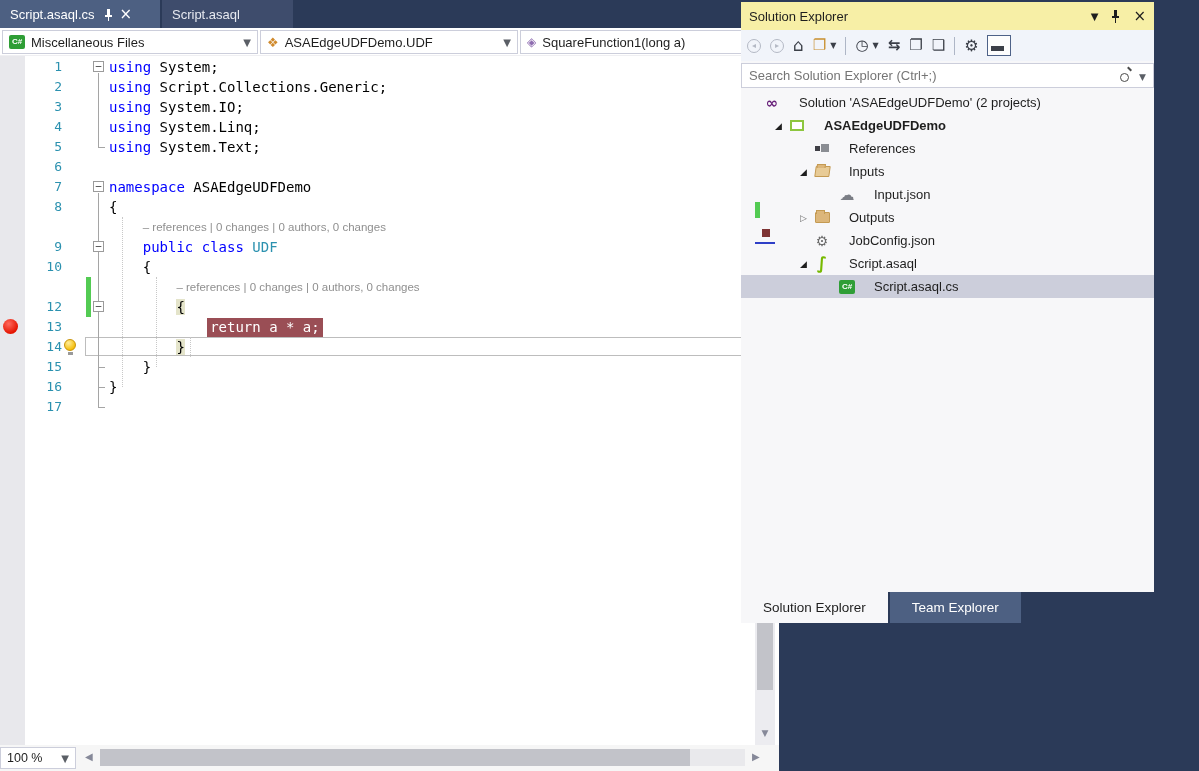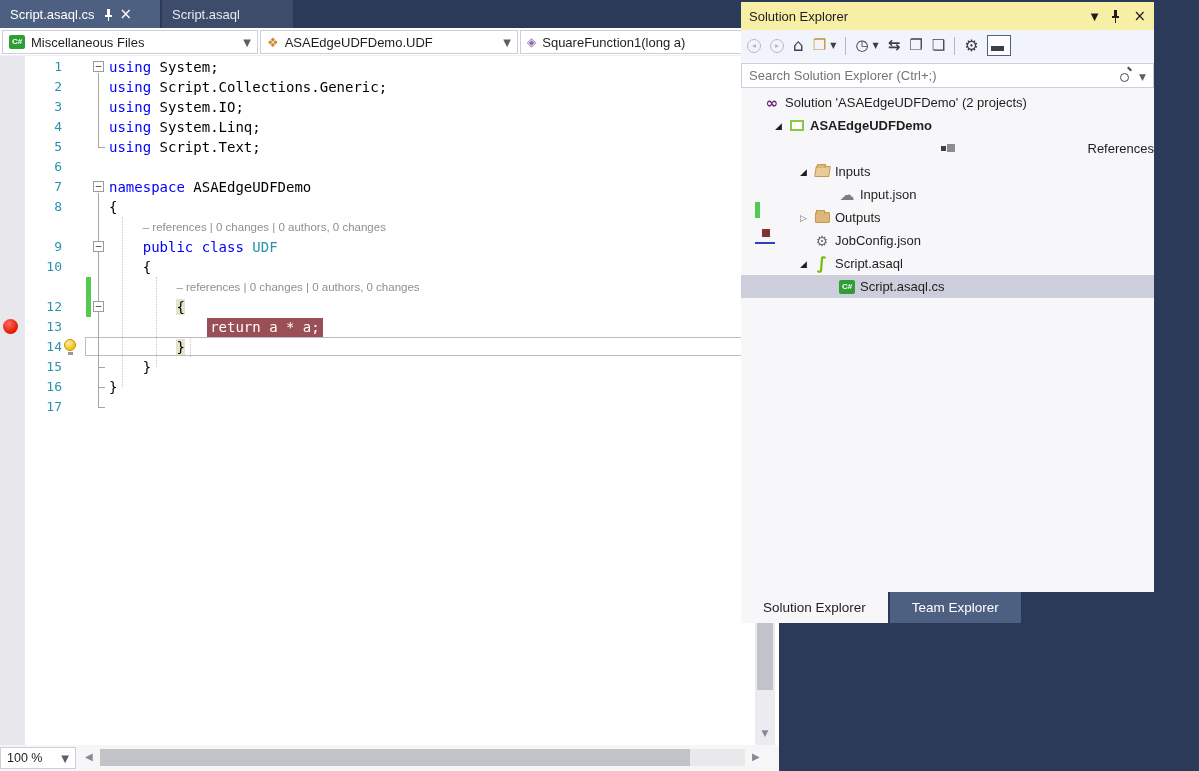--- a/index.html
+++ b/index.html
@@ -95,21 +95,21 @@
   .mag::before { content:""; position:absolute; left:0px; bottom:0px; width:7px; height:7px; border:1.6px solid #4A4A4A; border-radius:50%; }
   .mag::after { content:""; position:absolute; right:0px; top:0px; width:5px; height:1.6px; background:#4A4A4A; transform:rotate(45deg); transform-origin:right top; }
   .mag-caret { position:absolute; right:8px; top:10px; color:#5B5F66; font-size:9px; font-family:"DejaVu Sans",sans-serif; }
 
   #tree { position:absolute; left:0; top:89px; width:100%; }
   .trow { position:relative; height:23px; display:flex; align-items:center; font-size:13px; color:#1E1E1E; white-space:nowrap; }
   .trow.selected { background:#CCCEDB; }
   .trow .exp { width:17px; flex:none; text-align:center; font-size:9px; color:#1E1E1E; font-family:"DejaVu Sans",sans-serif; }
   .trow .exp.col { color:#6D6D6D; }
   .trow .ticon { width:20px; flex:none; display:flex; justify-content:center; align-items:center; font-family:"DejaVu Sans",sans-serif; }
-  .trow .tlbl { margin-left:3px; }
+  .trow .tlbl { margin-left:17px; }
   .trow .tlbl.bold { font-weight:bold; }
 
   .i-sol { color:#68217A; font-weight:bold; font-size:15px; }
   .i-proj { width:14px; height:11px; border:2px solid #8DC63F; background:#FFFFFF; display:inline-block; }
   .i-ref { position:relative; width:15px; height:11px; display:inline-block; }
   .i-ref::before { content:""; position:absolute; left:0; top:3px; width:5px; height:5px; background:#3F3F46; }
   .i-ref::after { content:""; position:absolute; right:1px; top:1px; width:8px; height:8px; background:#8A8D93; }
   .i-fold { position:relative; width:15px; height:11px; background:#DCB67A; border:1px solid #C49A52; border-radius:1px; display:inline-block; }
   .i-fold::before { content:""; position:absolute; left:0; top:-3px; width:7px; height:3px; background:#DCB67A; border:1px solid #C49A52; border-bottom:none; }
   .i-fold.open { transform:skewX(-8deg); background:#E8CB96; }
@@ -179,21 +179,21 @@
           <div class="guide" style="left: 122px; top: 161px; height: 170px;"></div>
           <div class="guide" style="left: 156px; top: 221px; height: 90px;"></div>
           <div class="guide" style="left: 190px; top: 281px; height: 20px;"></div>
           <div class="chg-bar" style="top: 221px; height: 40px;"></div>
         </div>
       <div id="code-rows">
           <div class="crow"><span class="lnum">1</span><span class="tk-k">using</span><span class="tk-p"> System;</span></div>
           <div class="crow"><span class="lnum">2</span><span class="tk-k">using</span><span class="tk-p"> Script.Collections.Generic;</span></div>
           <div class="crow"><span class="lnum">3</span><span class="tk-k">using</span><span class="tk-p"> System.IO;</span></div>
           <div class="crow"><span class="lnum">4</span><span class="tk-k">using</span><span class="tk-p"> System.Linq;</span></div>
-          <div class="crow"><span class="lnum">5</span><span class="tk-k">using</span><span class="tk-p"> Script.Text;</span></div>
+          <div class="crow"><span class="lnum">5</span><span class="tk-k">using</span><span class="tk-p"> System.Text;</span></div>
           <div class="crow"><span class="lnum">6</span></div>
           <div class="crow"><span class="lnum">7</span><span class="tk-k">namespace</span><span class="tk-p"> ASAEdgeUDFDemo</span></div>
           <div class="crow"><span class="lnum">8</span><span class="tk-p">{</span></div>
           <div class="crow codelens" style="padding-left: 142.72px;">– references | 0 changes | 0 authors, 0 changes</div>
           <div class="crow"><span class="lnum">9</span><span class="tk-p">    </span><span class="tk-k">public</span><span class="tk-p"> </span><span class="tk-k">class</span><span class="tk-p"> </span><span class="tk-y">UDF</span></div>
           <div class="crow"><span class="lnum">10</span><span class="tk-p">    {</span></div>
           <div class="crow codelens" style="padding-left: 176.44px;">– references | 0 changes | 0 authors, 0 changes</div>
           <div class="crow"><span class="lnum">12</span><span class="tk-p">        </span><span class="tk-b">{</span></div>
           <div class="crow"><span class="lnum">13</span><span class="tk-p">            </span><span class="tk-bp">return a * a;</span><div class="bp-dot"></div></div>
           <div class="crow"><span class="lnum">14</span><span class="tk-p">        </span><span class="tk-b">}</span><div class="cur-box"></div><div class="bulb"></div></div>
@@ -270,21 +270,21 @@
           </span>
           <span class="tlbl">Solution 'ASAEdgeUDFDemo' (2 projects)</span>
         </div>
         <div class="trow" style="padding-left: 29px;">
           <span class="exp">◢</span>
           <span class="ticon">
             <span class="i-proj"></span>
           </span>
           <span class="tlbl bold">ASAEdgeUDFDemo</span>
         </div>
-        <div class="trow" style="padding-left: 54px; justify-content: space-between;">
+        <div class="trow" style="padding-left: 54px;">
           <span class="exp"></span>
           <span class="ticon">
             <span class="i-ref"></span>
           </span>
           <span class="tlbl">References</span>
         </div>
         <div class="trow" style="padding-left: 54px;">
           <span class="exp">◢</span>
           <span class="ticon">
             <span class="i-fold open"></span>

